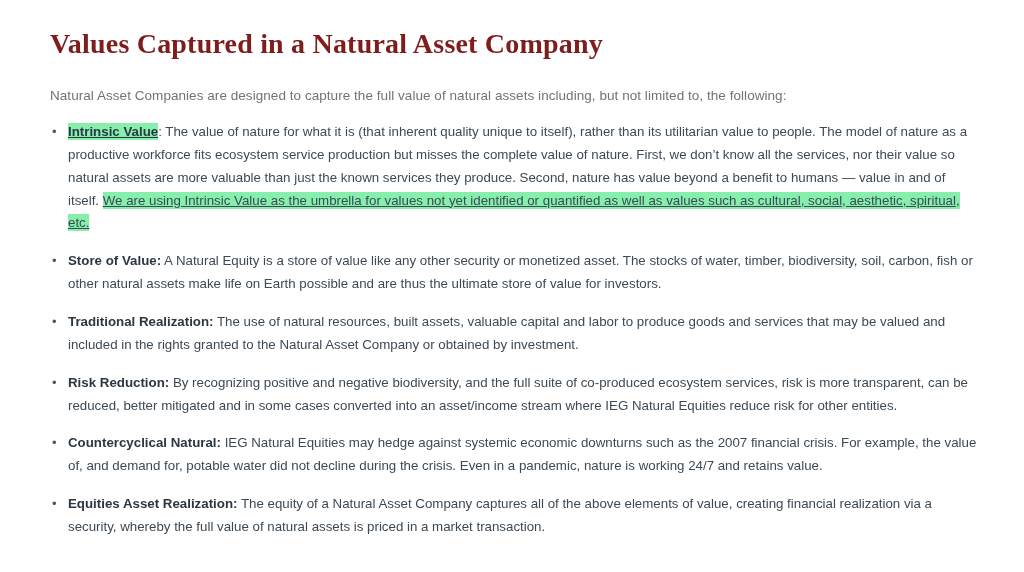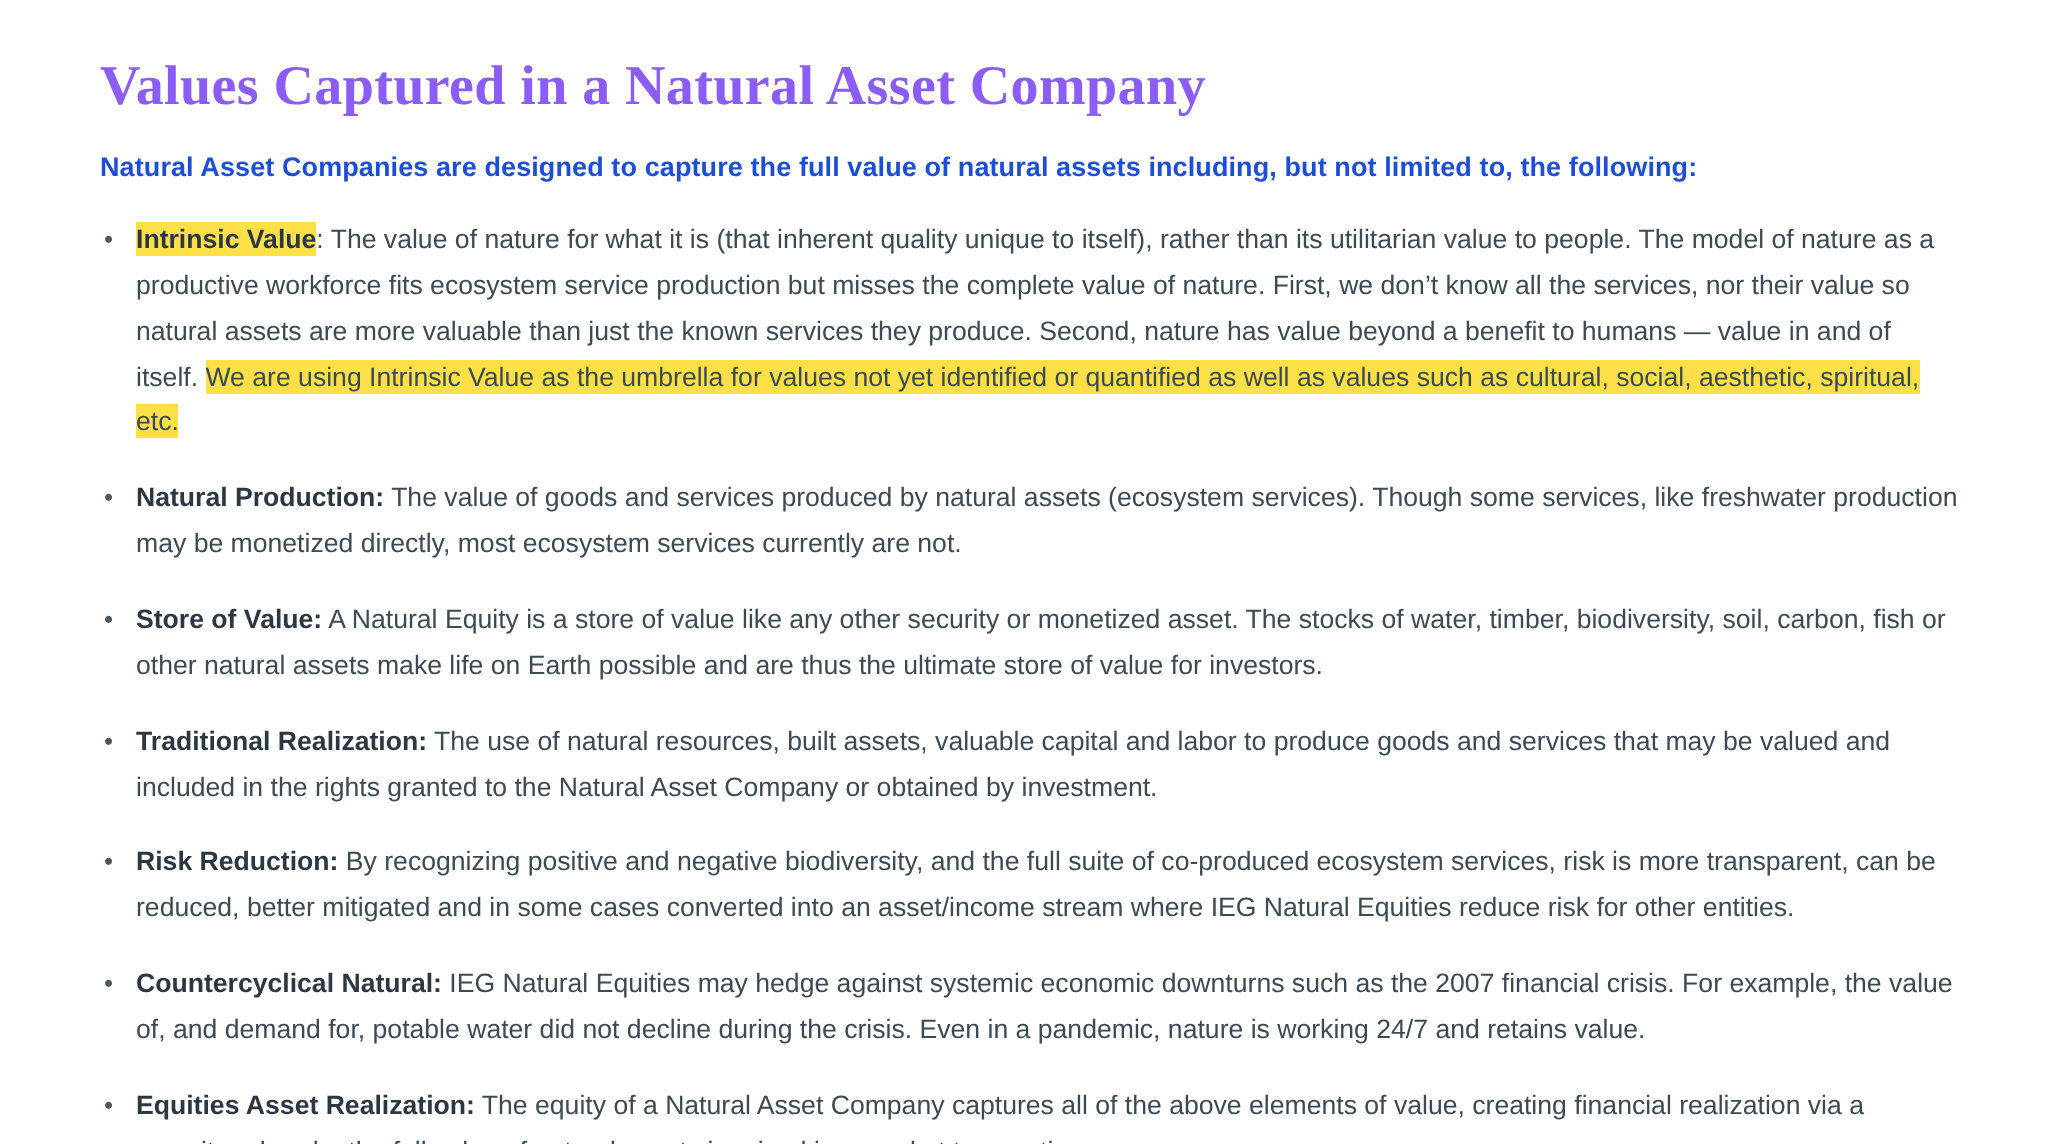--- a/index.html
+++ b/index.html
@@ -15,28 +15,28 @@
     overflow: hidden;
   }
   .page {
     padding: 28px 44px 0 50px;
     box-sizing: border-box;
   }
   .doc-title {
     font-family: "Liberation Serif", serif;
     font-size: 28px;
     font-weight: bold;
-    color: #8b5cf6;
+    color: #7f1d1d;
     letter-spacing: 0.2px;
-    margin: 0 0 16px 0;
+    margin: 0 0 28px 0;
   }
   .intro {
     font-size: 13.5px;
-    font-weight: bold;
-    color: #1d4ed8;
+    font-weight: normal;
+    color: #737373;
     margin: 0 0 18px 0;
     letter-spacing: 0.05px;
   }
   ul.bullets {
     list-style: none;
     margin: 0;
     padding: 0;
   }
   ul.bullets > li {
     position: relative;
@@ -53,24 +53,25 @@
     top: 0;
     color: #4a5764;
     font-size: 13px;
     line-height: 1.72;
   }
   .term {
     font-weight: bold;
     color: #2b3844;
   }
   .hl {
-    background: #fde047;
+    background: #86efac;
     color: #3c4a56;
     padding: 1px 0;
     box-decoration-break: clone;
+    text-decoration: underline;
     -webkit-box-decoration-break: clone;
   }
   .term.hl {
     color: #2b3844;
   }
 </style>
 </head>
 <body>
 
 <div class="page">
@@ -78,23 +79,20 @@
   <h1 class="doc-title">Values Captured in a Natural Asset Company</h1>
 
   <p class="intro">Natural Asset Companies are designed to capture the full value of natural assets including, but not limited to, the following:</p>
 
   <ul class="bullets">
 
     <li>
       <span class="term hl">Intrinsic Value</span><span>:</span><span> The value of nature for what it is (that inherent quality unique to itself), rather than its utilitarian value to people. The model of nature as a productive workforce fits ecosystem service production but misses the complete value of nature. First, we don’t know all the services, nor their value so natural assets are more valuable than just the known services they produce. Second, nature has value beyond a benefit to humans — value in and of itself. </span><span class="hl">We are using Intrinsic Value as the umbrella for values not yet identified or quantified as well as values such as cultural, social, aesthetic, spiritual, etc.</span>
     </li>
 
-    <li>
-      <span class="term">Natural Production:</span><span> The value of goods and services produced by natural assets (ecosystem services). Though some services, like freshwater production may be monetized directly, most ecosystem services currently are not.</span>
-    </li>
 
     <li>
       <span class="term">Store of Value:</span><span> A Natural Equity is a store of value like any other security or monetized asset. The stocks of water, timber, biodiversity, soil, carbon, fish or other natural assets make life on Earth possible and are thus the ultimate store of value for investors.</span>
     </li>
 
     <li>
       <span class="term">Traditional Realization:</span><span> The use of natural resources, built assets, valuable capital and labor to produce goods and services that may be valued and included in the rights granted to the Natural Asset Company or obtained by investment.</span>
     </li>
 
     <li>

